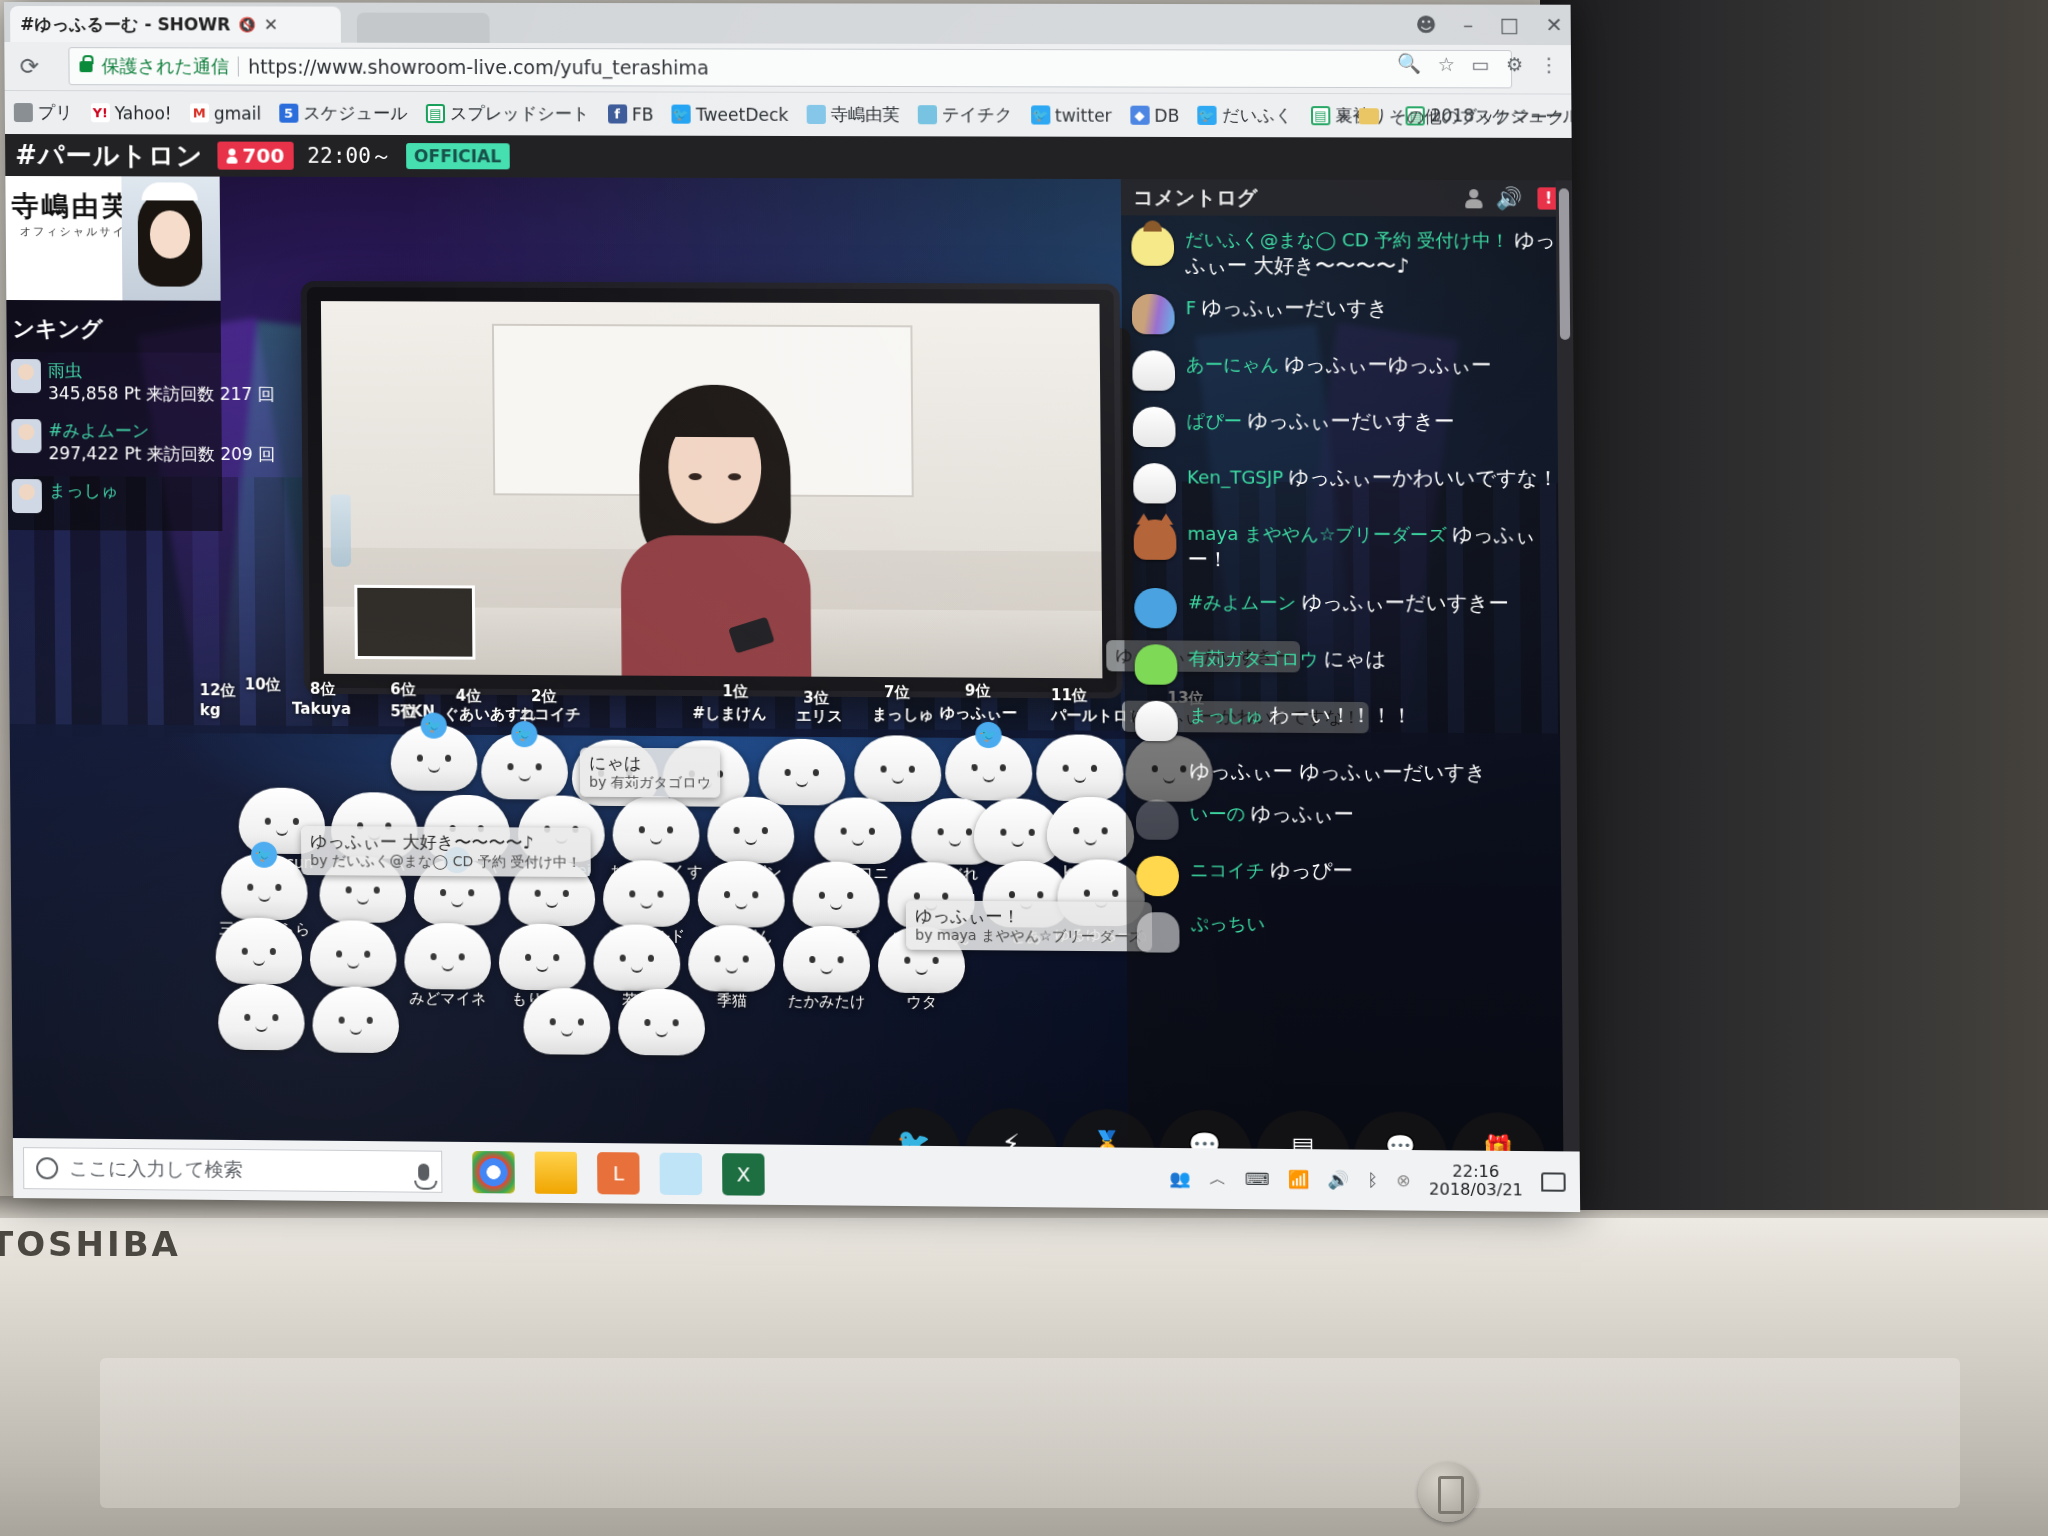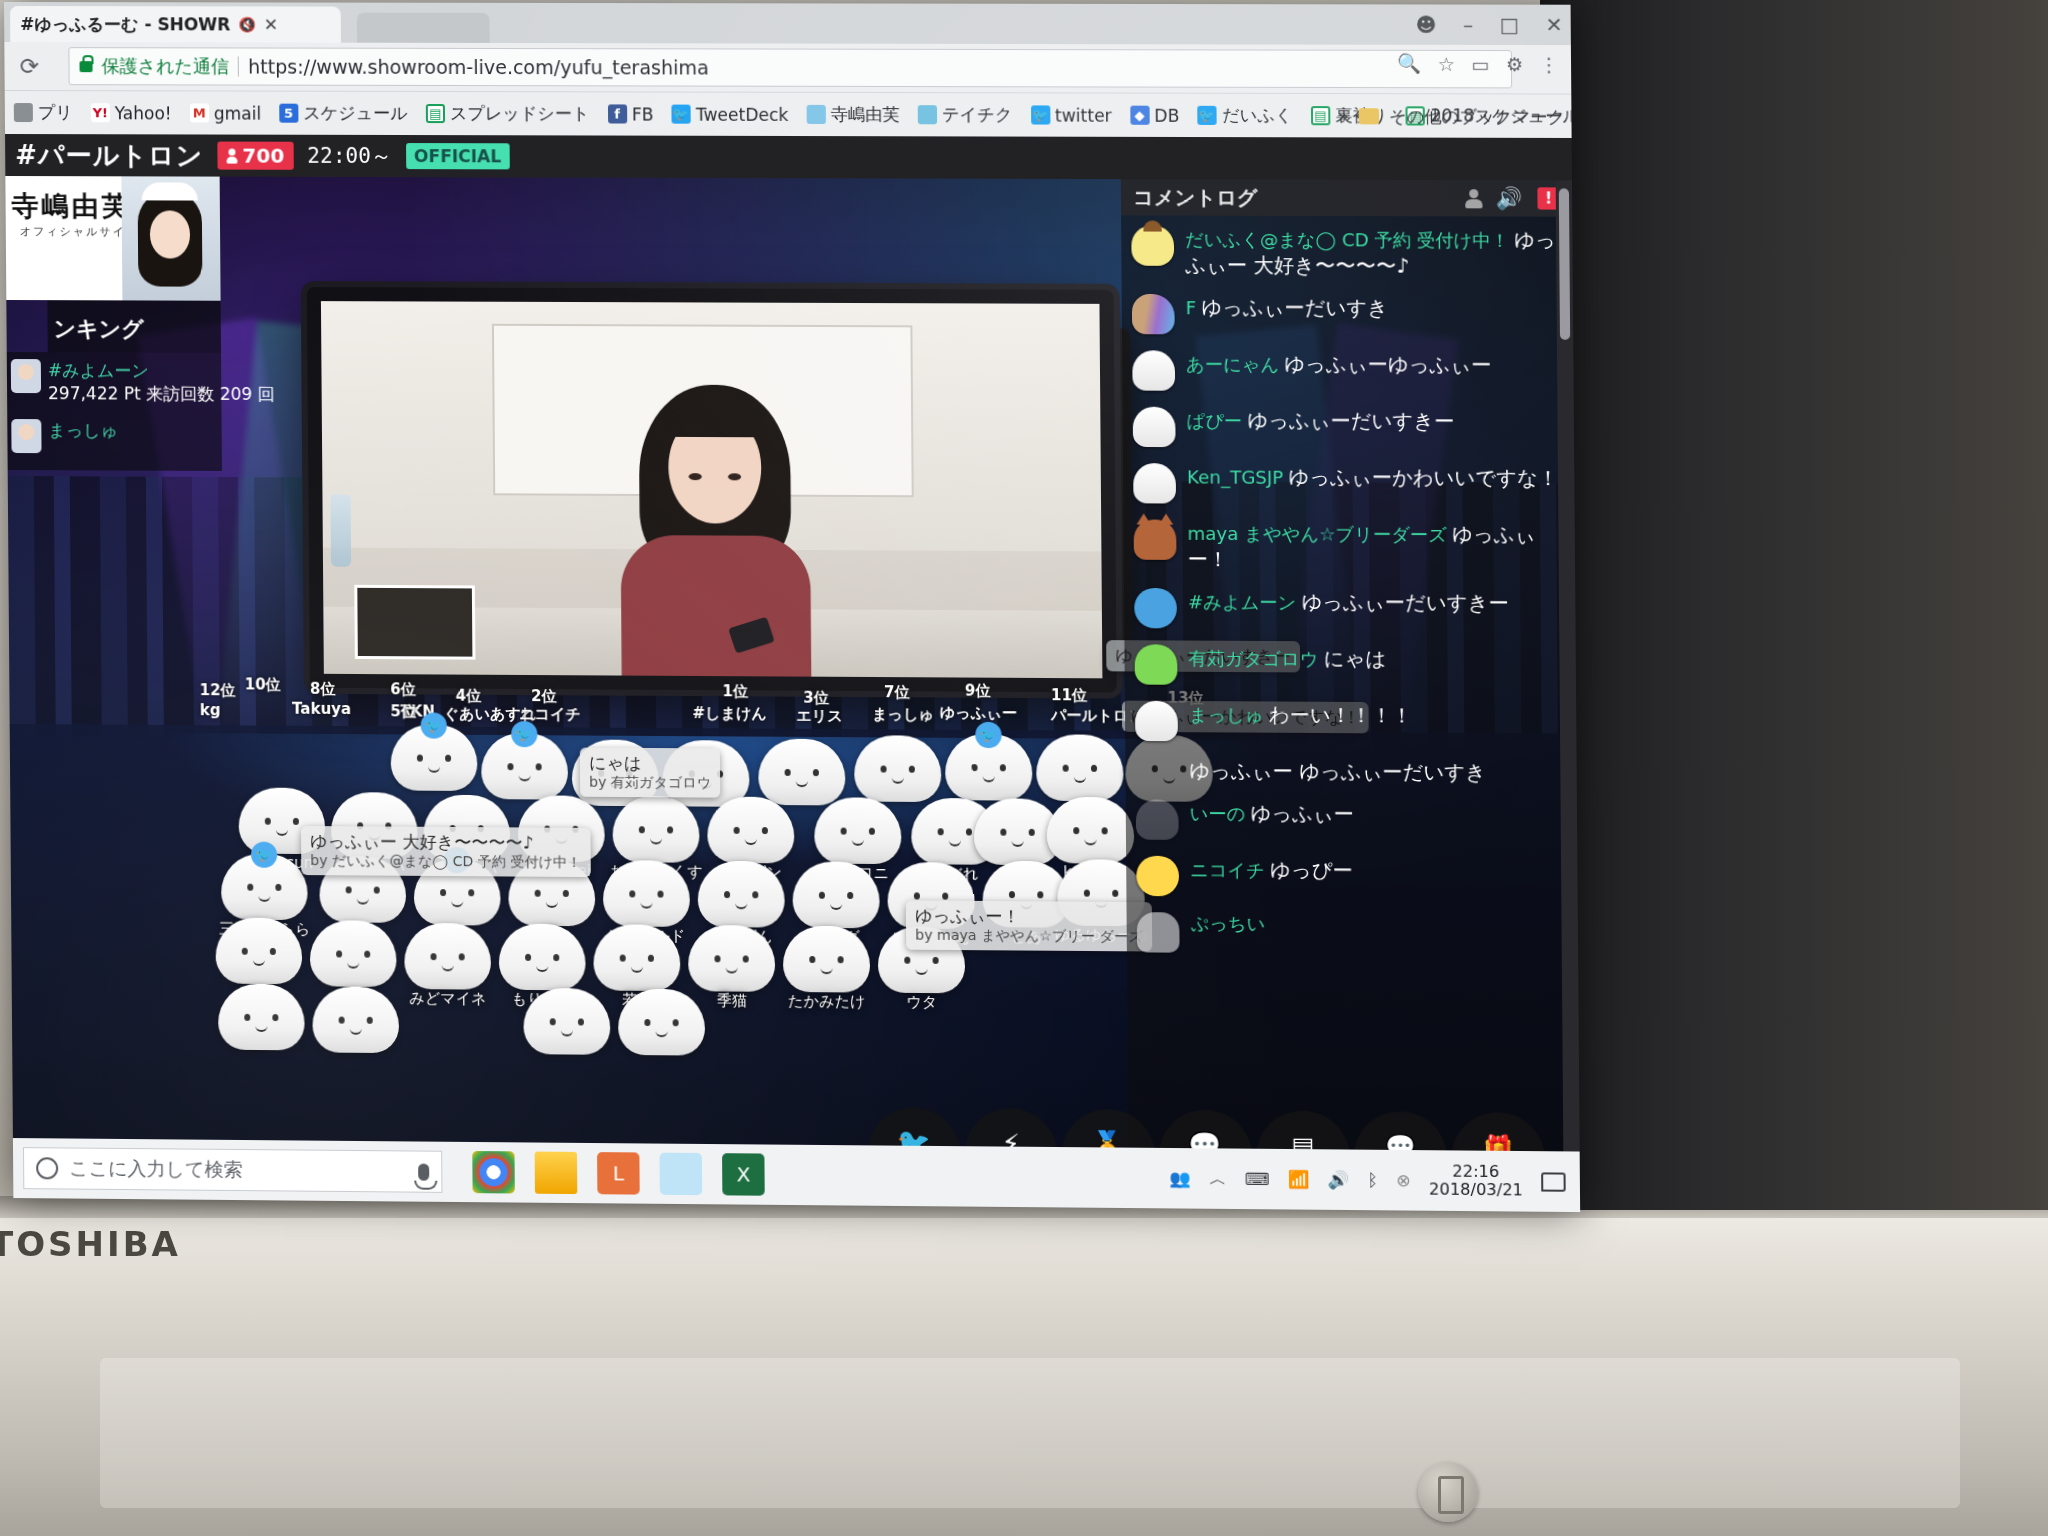--- a/index.html
+++ b/index.html
@@ -176,21 +176,21 @@
   .prof-name { position:absolute; left:6px; top:12px; color:#111; font-size:27px; font-weight:bold;
     letter-spacing:3px; }
   .prof-sub { position:absolute; left:14px; top:48px; color:#333; font-size:11px; letter-spacing:2px; }
   .prof-photo { position:absolute; right:0; top:0; width:98px; height:124px;
     background:linear-gradient(180deg,#dfe7ef,#c3ceda); }
   .pp-hair{ position:absolute; left:16px; top:14px; width:64px; height:96px; background:#19140f;
     border-radius:32px 32px 22px 22px; }
   .pp-face{ position:absolute; left:28px; top:34px; width:40px; height:48px; background:#f6dccb; border-radius:20px/24px; }
   .pp-hat{ position:absolute; left:20px; top:6px; width:56px; height:18px; background:#fff; border-radius:28px 28px 0 0; }
   .ranktitle { color:#fff; font-size:22px; padding:14px 0 8px 6px; font-weight:bold;
-    background:rgba(10,10,12,.72);margin-left:41px; }
+    background:rgba(10,10,12,.72); }
   .rankpanel { background:rgba(10,10,12,.62); padding-bottom:10px; }
   .rankrow { display:flex; gap:7px; padding:7px 4px 7px 4px; align-items:flex-start; }
   .rankav { width:30px; height:34px; flex:none; background:#cfd8e4; border-radius:5px; position:relative; }
   .rankav:after{ content:""; position:absolute; left:7px; top:5px; width:16px; height:16px;
     border-radius:50%; background:#f0d7c4; }
   .rankinfo { flex:1; min-width:0; }
   .rankname { color:#42d6a8; font-size:17px; white-space:nowrap; overflow:hidden; }
   .rankpts { color:#fff; font-size:17px; white-space:nowrap; }
 
   
@@ -636,20 +636,27 @@
             <span class="pp-hair"></span>
               <span class="pp-face"></span>
               <span class="pp-hat"></span>
           </div>
         </div>
         <div class="ranktitle">ンキング</div>
         <div class="rankpanel">
           <div class="rankrow">
             <span class="rankav"></span>
             <span class="rankinfo">
+              <span class="rankname">雨虫</span>
+              <span class="rankpts">345,858 Pt 来訪回数 217 回</span>
+            </span>
+          </div>
+          <div class="rankrow">
+            <span class="rankav"></span>
+            <span class="rankinfo">
               <span class="rankname">#みよムーン</span>
               <span class="rankpts">297,422 Pt 来訪回数 209 回</span>
             </span>
           </div>
           <div class="rankrow">
             <span class="rankav"></span>
             <span class="rankinfo">
               <span class="rankname">まっしゅ</span>
             </span>
           </div>

